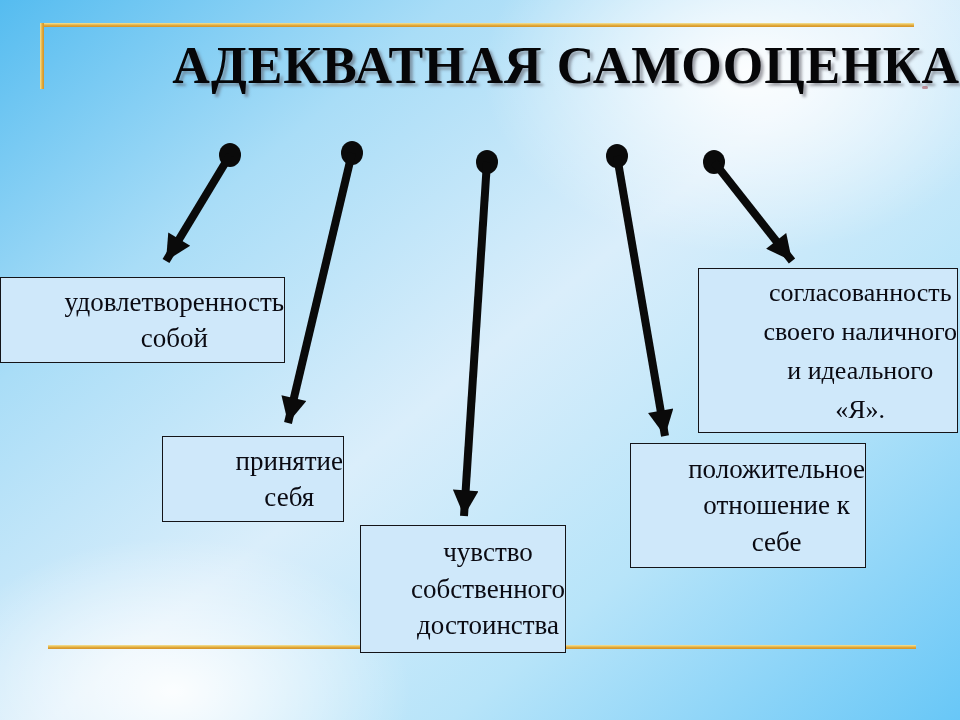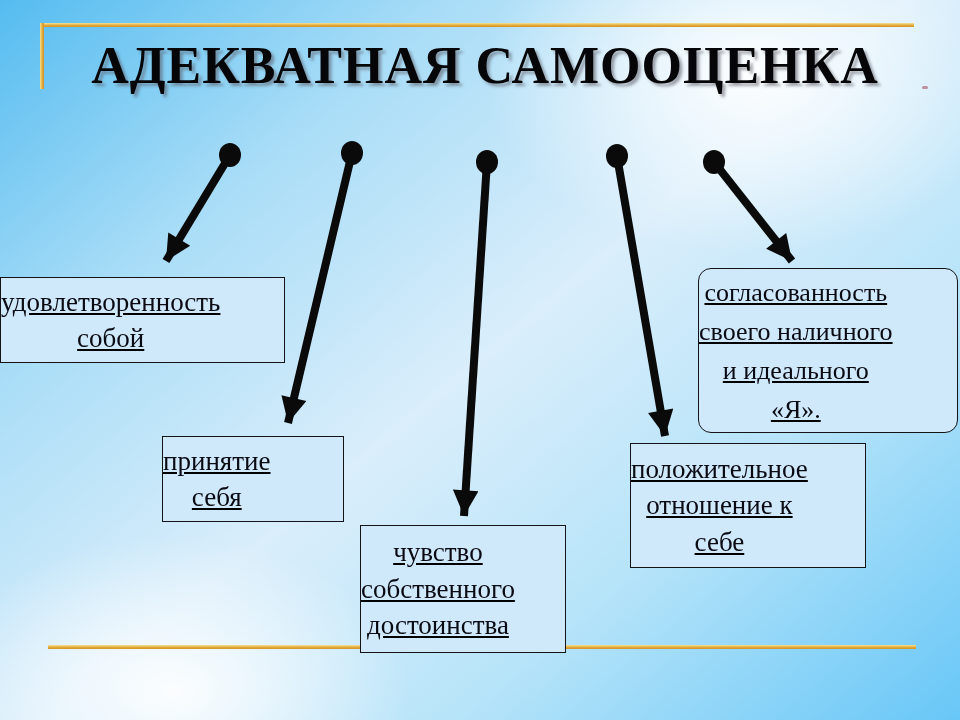--- a/index.html
+++ b/index.html
@@ -18,21 +18,21 @@
   
   .accent { position: absolute; background: linear-gradient(to bottom, #f3e49a 0%, #e3ab3a 55%, #d3922a 100%); }
   .accent-top-h    { left: 40px; top: 23px;  width: 874px; height: 4px; }
   .accent-left-v   { left: 40px; top: 23px;  width: 4px;  height: 66px;
                      background: linear-gradient(to right, #f3e49a 0%, #e3ab3a 55%, #d3922a 100%); }
   .accent-bottom-h { left: 48px; top: 645px; width: 868px; height: 4px; }
 
   .title {
     position: absolute;
     left: 10px; right: 0; top: 36px;
-    text-align: center;
+    text-align: right;
     font-size: 52px;
     font-weight: bold;
     letter-spacing: 1px;
     color: #060608;
     text-shadow: 3px 3px 3px rgba(90, 90, 100, 0.55);
     white-space: nowrap;
   }
   .title-mark {
     position: absolute;
     left: 922px; top: 86px;
@@ -41,23 +41,22 @@
     border-radius: 2px;
   }
 
   .box {
     position: absolute;
     box-sizing: border-box;
     background: var(--box-fill, #cfe8fa);
     border: 1.5px solid var(--box-border, #141418);
     display: flex;
     align-items: center;
-    justify-content: flex-start;
+    justify-content: flex-end;
     text-align: center;
-    text-decoration: underline;
   }
   .box-label {
     white-space: pre-line;
     font-size: 27px;
     line-height: 1.35;
     color: var(--text, #0a0a12);
   }
   .box-congruence .box-label { font-size: 26px; line-height: 1.5; }
 
   .connector-layer {
@@ -115,20 +114,20 @@
     <span class="box-label">принятие
 себя</span>
   </div>
 
   <div class="box box-positive-attitude" style="left:585px; top:443px; width:236px; height:125px;margin-left:45px;">
     <span class="box-label">положительное
 отношение к
 себе</span>
   </div>
 
-  <div class="box box-congruence" style="left:698px; top:268px; width:260px; height:165px;border-radius:13px;">
+  <div class="box box-congruence" style="left:698px; top:268px; width:260px; height:165px;">
     <span class="box-label">согласованность
 своего наличного
 и идеального
 «Я».</span>
   </div>
 
 </div>
 
 </body></html>

